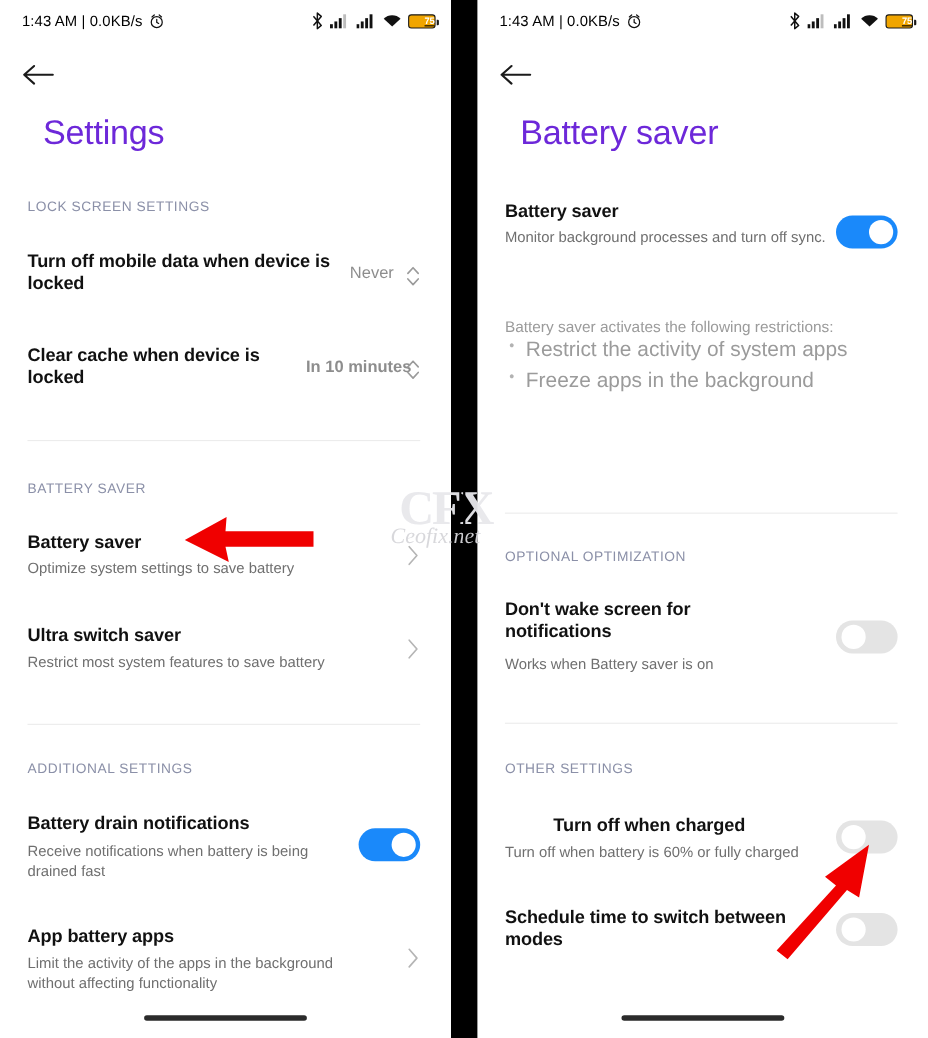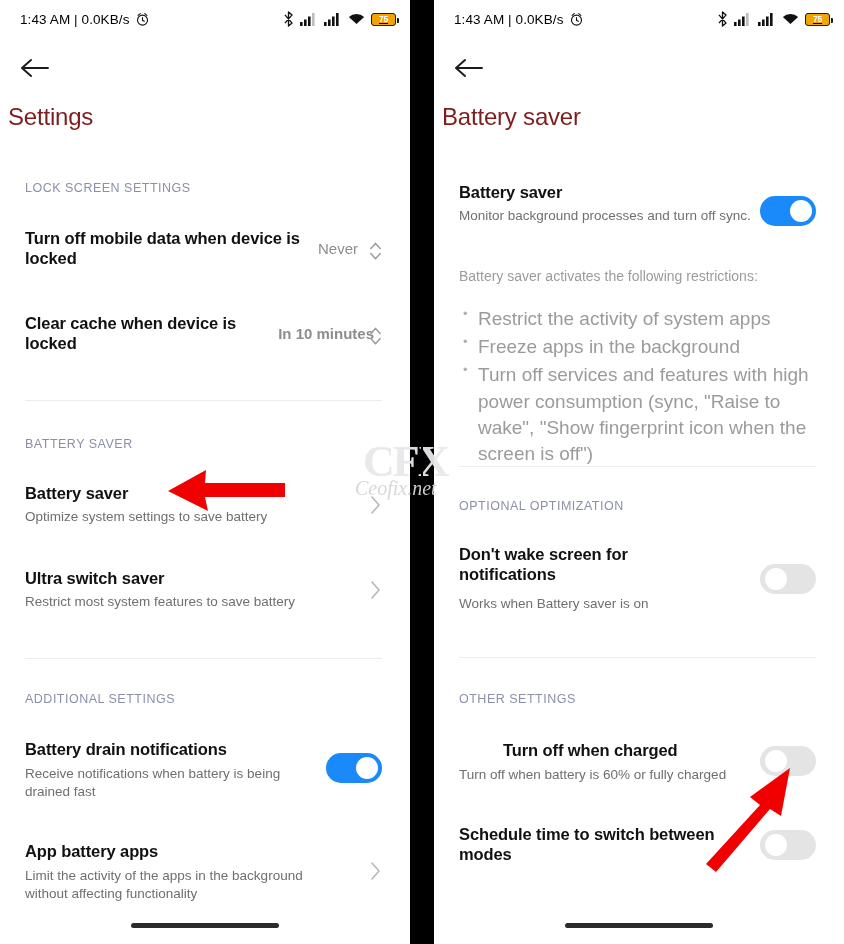--- a/index.html
+++ b/index.html
@@ -33,21 +33,21 @@
   .status-left {
     display: flex; align-items: center; gap: 5px;
     font-size: 13.5px; color: #000; font-weight: 400;
     letter-spacing: 0.1px;
   }
   .status-right { display: flex; align-items: center; gap: 6px; }
   .ico { display: block; }
   .battery {
     position: relative; width: 25px; height: 13px;
     border: 1.6px solid #1a1a1a; border-radius: 3px;
-    display: flex; align-items: center; justify-content: center;
+    display: flex; align-items: center; justify-content: flex-end;
     background: #f0a500;
     text-decoration: underline;
   }
   .battery:after {
     content: ""; position: absolute; right: -4px; top: 4px;
     width: 2.5px; height: 5px; background: #1a1a1a; border-radius: 0 1px 1px 0;
   }
   .battery span {
     font-size: 8.5px; font-weight: 700; color: #ffffff; line-height: 1;
     letter-spacing: -0.2px;
@@ -56,22 +56,22 @@
   
   .backbar { position: absolute; top: 48px; left: 0; width: 100%; height: 42px; }
   .back-btn {
     position: absolute; left: 20px; top: 4px;
     width: 36px; height: 32px; display: flex; align-items: center;
     cursor: pointer;
   }
 
   
   .page-title {
-    position: absolute; left: 8px; top: 104px;
-    font-size: 24px; font-weight: 400; color: #7f1d1d;
+    position: absolute; left: 39px; top: 104px;
+    font-size: 31px; font-weight: 400; color: #6d28d9;
     letter-spacing: -0.2px; line-height: 1.1;
   }
 
   
   .content { position: absolute; left: 0; top: 0; width: 100%; height: 100%; }
   .section-head {
     position: absolute; left: 25px;
     font-size: 12.5px; color: #8b90a8; letter-spacing: 0.5px;
     font-weight: 400;
   }
@@ -332,25 +332,24 @@
     <div class="content">
 
       <div class="row" style="top:182px">
         <div class="row-title" style="top:0;">Battery saver</div>
         <div class="row-sub" style="top:25px; width:300px;">Monitor background processes and turn off sync.</div>
         <div class="toggle on" style="top:14px; right:28px;">
           <div class="knob"></div>
         </div>
       </div>
 
-      <div class="restrict-intro" style="top:267px">Battery saver activates the following restrictions:</div>
+      <div class="restrict-intro" style="top:288px">Battery saver activates the following restrictions:</div>
       <div class="restrict-list" style="top:306px">
         <div class="restrict-item">Restrict the activity of system apps</div>
         <div class="restrict-item">Freeze apps in the background</div>
-        <div class="restrict-item">Turn off services and features with high power consumption (sync, "Raise to wake", "Show fingerprint icon when the screen is off")</div>
       </div>
 
       <div class="divider" style="top:466px"></div>
 
       <div class="section-head" style="top:499px">OPTIONAL OPTIMIZATION</div>
 
       <div class="row" style="top:544px">
         <div class="row-title" style="top:0; width:255px;">Don't wake screen for notifications</div>
         <div class="row-sub" style="top:51px;">Works when Battery saver is on</div>
         <div class="toggle off" style="top:20px; right:28px;">

